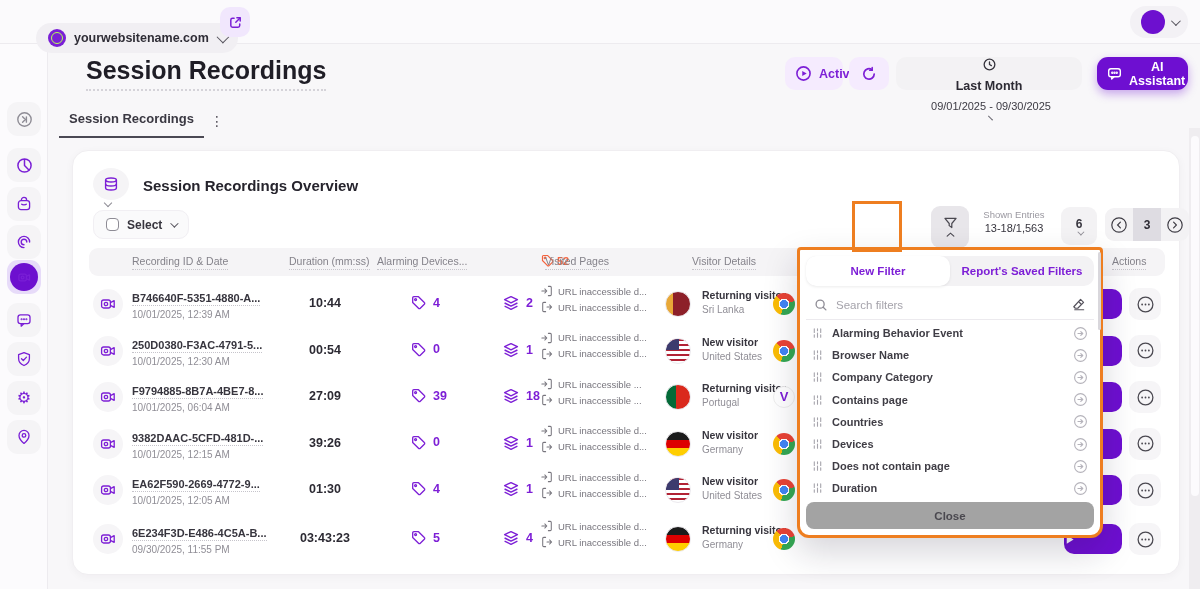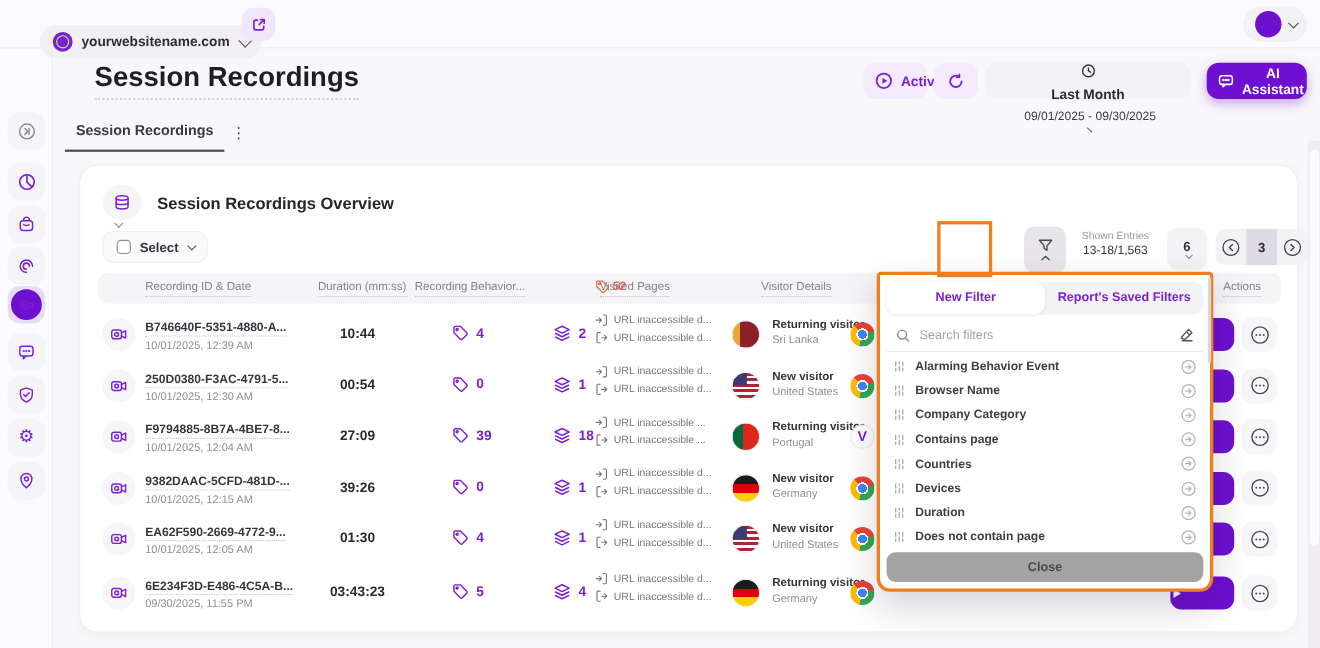--- a/index.html
+++ b/index.html
@@ -328,21 +328,21 @@
         <svg width="18" height="18" viewBox="0 0 18 18" fill="none" stroke="#3f3d45" stroke-width="1.2" stroke-linecap="round">
             <circle cx="9" cy="9" r="7.2"></circle>
             <path d="M7.6 6.2 10.4 9l-2.8 2.8"></path>
           </svg>
       </button>
     </div>
 
     <div class="thead">
       <span class="th" style="left:43px">Recording ID &amp; Date</span>
       <span class="th" style="left:200px">Duration (mm:ss)</span>
-      <span class="th" style="left:288px">Recording Behavior...</span>
+      <span class="th" style="left:288px">Alarming Devices...</span>
       <span class="th-alarm-badge">
         <span class="icn">
           <svg width="13" height="13" viewBox="0 0 16 16" fill="none" stroke="#f4633e" stroke-width="1.4" stroke-linejoin="round">
               <path d="M1.8 8V3A1.2 1.2 0 0 1 3 1.8h5l6.2 6.2a1.3 1.3 0 0 1 0 1.9l-4.3 4.3a1.3 1.3 0 0 1-1.9 0Z"></path>
               <circle cx="4.9" cy="4.9" r="1"></circle>
             </svg>
         </span>
         <span>52</span>
       </span>
       <span class="th" style="left:456px">Visited Pages</span>
@@ -494,21 +494,21 @@
           </button>
         </div>
         <div class="trow" style="top: 223px;">
           <span class="cell cam">
             <svg width="16" height="16" viewBox="0 0 16 16" fill="none" stroke="#7d1fd6" stroke-width="1.3" stroke-linejoin="round">
               <rect x="1.6" y="4" width="8.8" height="8" rx="2"></rect>
               <circle cx="6" cy="8" r="1.7"></circle>
               <path d="M10.4 6.6l3.8-1.9v6.6l-3.8-1.9"></path>
             </svg>
           </span>
-          <div class="cell idblk"><span class="rid">F9794885-8B7A-4BE7-8...</span><span class="rdate">10/01/2025, 12:04 AM</span></div>
+          <div class="cell idblk"><span class="rid">F9794885-8B7A-4BE7-8...</span><span class="rdate">10/01/2025, 06:04 AM</span></div>
           <span class="cell dur">27:09</span>
           <span class="cell alarm">
             <span class="icn">
               <svg width="15" height="15" viewBox="0 0 16 16" fill="none" stroke="#7d1fd6" stroke-width="1.4" stroke-linejoin="round">
                 <path d="M1.8 8V3A1.2 1.2 0 0 1 3 1.8h5l6.2 6.2a1.3 1.3 0 0 1 0 1.9l-4.3 4.3a1.3 1.3 0 0 1-1.9 0Z"></path>
                 <circle cx="4.9" cy="4.9" r="1"></circle>
               </svg>
             </span>
             <b>39</b>
           </span>
@@ -885,35 +885,35 @@
               <path d="M5.3 8h5M8.3 5.9 10.4 8l-2.1 2.1"></path>
             </svg>
           </span>
         </div>
         <div class="fitem">
           <span class="icn">
             <svg width="11" height="12" viewBox="0 0 12 12" fill="none" stroke="#a5a3ab" stroke-width="1.2" stroke-linecap="round">
               <path d="M2.5 1.5v4M2.5 8v2.5M6 1.5v2M6 6v4.5M9.5 1.5v4M9.5 8v2.5"></path>
             </svg>
           </span>
-          <span class="flbl">Duration</span>
+          <span class="flbl">Does not contain page</span>
           <span class="icn">
             <svg width="15" height="15" viewBox="0 0 16 16" fill="none" stroke="#b5b3bb" stroke-width="1.2" stroke-linecap="round" stroke-linejoin="round">
               <circle cx="8" cy="8" r="6.3"></circle>
               <path d="M5.3 8h5M8.3 5.9 10.4 8l-2.1 2.1"></path>
             </svg>
           </span>
         </div>
         <div class="fitem">
           <span class="icn">
             <svg width="11" height="12" viewBox="0 0 12 12" fill="none" stroke="#a5a3ab" stroke-width="1.2" stroke-linecap="round">
               <path d="M2.5 1.5v4M2.5 8v2.5M6 1.5v2M6 6v4.5M9.5 1.5v4M9.5 8v2.5"></path>
             </svg>
           </span>
-          <span class="flbl">Does not contain page</span>
+          <span class="flbl">Duration</span>
           <span class="icn">
             <svg width="15" height="15" viewBox="0 0 16 16" fill="none" stroke="#b5b3bb" stroke-width="1.2" stroke-linecap="round" stroke-linejoin="round">
               <circle cx="8" cy="8" r="6.3"></circle>
               <path d="M5.3 8h5M8.3 5.9 10.4 8l-2.1 2.1"></path>
             </svg>
           </span>
         </div>
         <div class="fitem">
           <span class="icn">
             <svg width="11" height="12" viewBox="0 0 12 12" fill="none" stroke="#a5a3ab" stroke-width="1.2" stroke-linecap="round">

